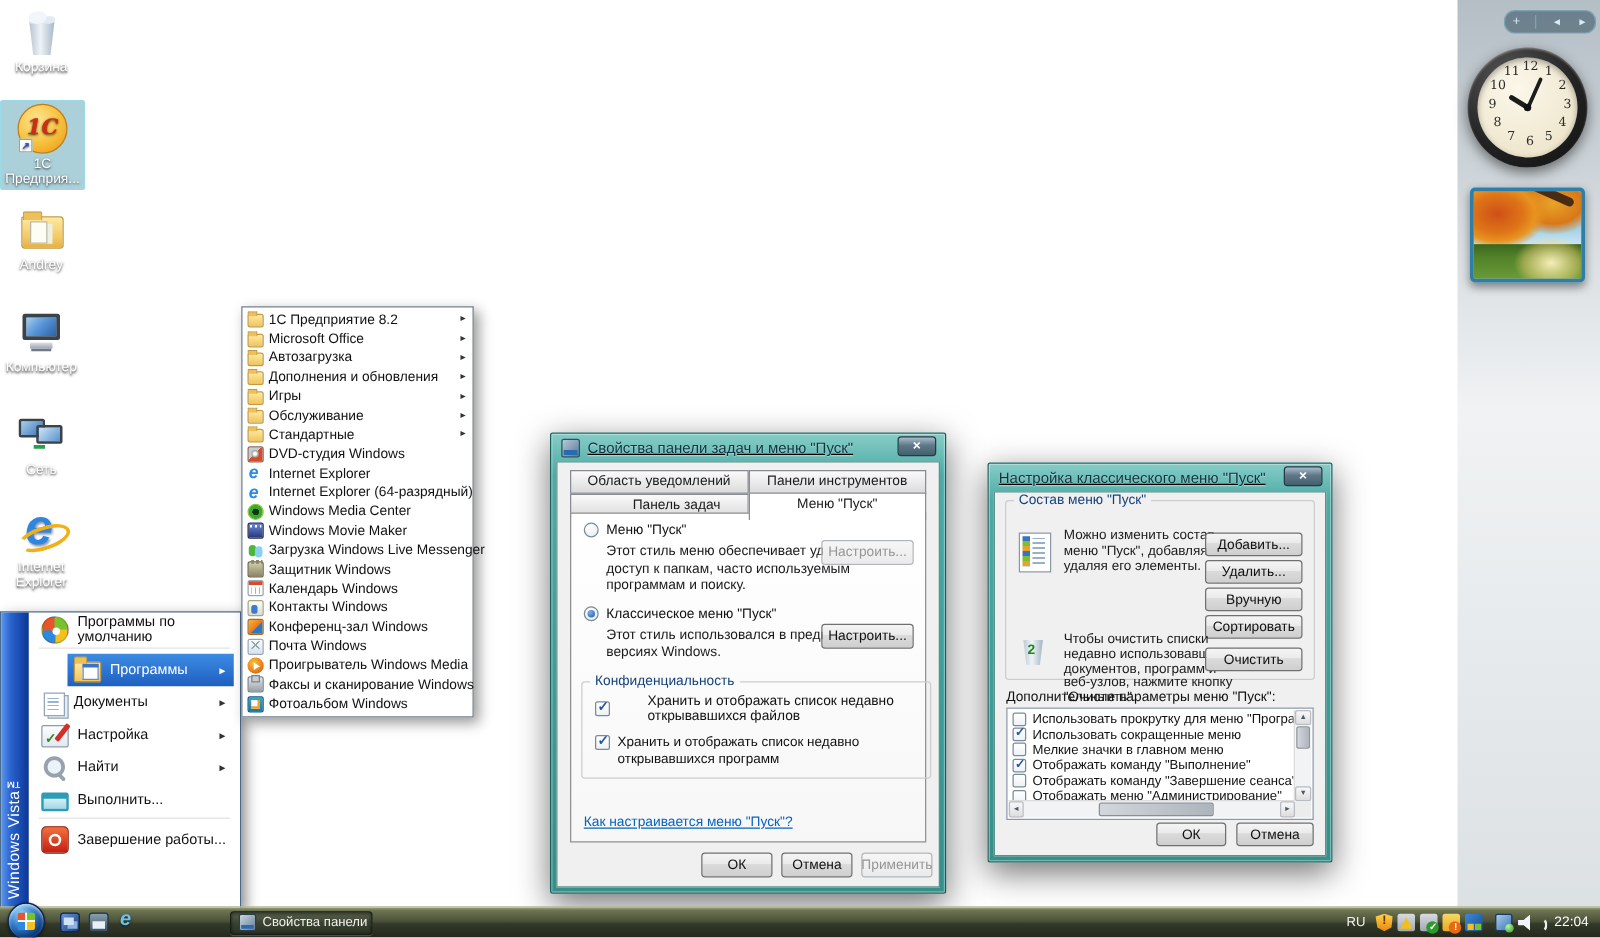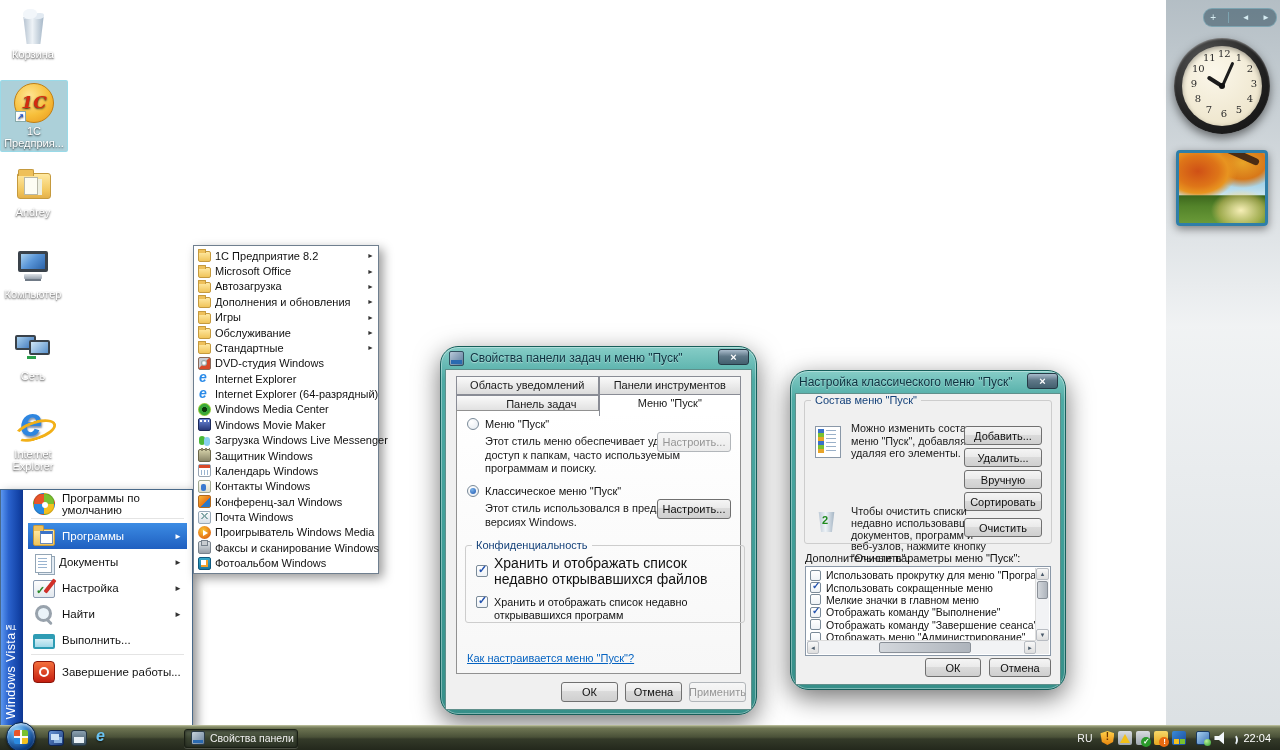--- a/index.html
+++ b/index.html
@@ -85,21 +85,21 @@
   
   .start-menu{position:absolute;left:0;top:489px;width:193px;height:239px;background:#fff;
      border:1px solid #4a6a8a;box-sizing:border-box;box-shadow:4px 4px 10px rgba(0,0,0,.45);z-index:6;}
   .sm-banner{position:absolute;left:0;top:0;bottom:0;width:22px;
      background:linear-gradient(90deg,#5a96f0 0%,#2a62cc 35%,#1444a8 80%,#0e3690 100%);}
   .sm-banner span{position:absolute;left:3px;bottom:8px;writing-mode:vertical-rl;transform:rotate(180deg);
      color:#fff;font-size:12.5px;letter-spacing:.4px;white-space:nowrap;}
   .sm-items{position:absolute;left:22px;right:0;top:0;bottom:0;display:flex;flex-direction:column;padding:1px 5px;}
   .sm-item{height:26px;flex:none;display:flex;align-items:center;gap:7px;padding-left:5px;font-size:11.5px;color:#111;}
   .sm-item .arr{margin-left:auto;margin-right:5px;font-size:8px;color:#333;}
-  .sm-item.hl{background:linear-gradient(180deg,#3c8ce4,#1f5fc0);color:#fff;}
+  .sm-item.hl{background:linear-gradient(180deg,#3c8ce4,#1f5fc0);color:#fff;margin-left:26px;}
   .sm-item.hl .arr{color:#fff;}
   .sm-sep{height:2px;flex:none;margin:1px 3px;border-top:1px solid #e4e4e4;border-bottom:1px solid #fff;}
   .mi{width:22px;height:22px;position:relative;flex:none;}
   .mi-defprog{border-radius:50%;background:conic-gradient(#7ac12f 0 90deg,#f4c01e 0 180deg,#2a8ae0 0 270deg,#e8552a 0);
      border:1px solid rgba(0,0,0,.15);box-sizing:border-box;}
   .mi-defprog::after{content:"";position:absolute;left:8px;top:8px;width:6px;height:6px;border-radius:50%;background:#fff;}
   .mi-update{border-radius:50%;background:radial-gradient(circle at 35% 30%,#a8d8ff,#2a6ad0 60%,#16388c);}
   .mi-update::after{content:"";position:absolute;left:5px;top:9px;width:12px;height:6px;border-radius:50%;
      border:2px solid #f2c028;border-top-color:transparent;transform:rotate(-18deg);}
   .mi-programs{background:linear-gradient(180deg,#ffe9a2,#f0c45a);border:1px solid #c59a3e;border-radius:2px;
@@ -167,23 +167,23 @@
                 linear-gradient(225deg,transparent 45%,#8aa 46% 54%,transparent 55%);}
   .si-wmp{border-radius:50%;background:radial-gradient(circle at 40% 35%,#f8c838,#e87818 62%,#b84a08);}
   .si-wmp::after{content:"";position:absolute;left:5px;top:4px;width:0;height:0;
      border-left:5px solid #fff;border-top:3px solid transparent;border-bottom:3px solid transparent;}
   .si-fax{background:linear-gradient(180deg,#e2e6ea,#98a0a8);border:1px solid #78828c;}
   .si-fax::before{content:"";position:absolute;left:2px;top:-2px;right:2px;height:4px;background:#c8ccd0;border:1px solid #78828c;}
   .si-photo{background:linear-gradient(180deg,#38a8c8,#1878a0);border:1px solid #0e5a80;}
   .si-photo::after{content:"";position:absolute;left:2px;top:2px;right:2px;bottom:2px;background:#fff;
      box-shadow:inset -2px -2px 0 #f2a028;}
   
-  .vwin{position:absolute;border-radius:18px;border:1px solid #175e5a;box-sizing:border-box;
+  .vwin{position:absolute;border-radius:2px;border:1px solid #175e5a;box-sizing:border-box;
      background:linear-gradient(180deg,#86cdc7 0%,#4daaa4 9%,#3f9d97 55%,#368f89 100%);
-     box-shadow:0 8px 26px rgba(0,0,0,.55), inset 0 0 0 1px rgba(255,255,255,.35);z-index:8;}
+     box-shadow:0 8px 26px rgba(0,0,0,.55), inset 0 0 0 1px rgba(255,255,255,.35);z-index:8;text-decoration:underline;}
   .vtitle{height:22px;display:flex;align-items:center;gap:6px;padding:0 8px;font-size:12px;color:#0e3240;
      text-shadow:0 1px 1px rgba(255,255,255,.45);white-space:nowrap;}
   .ti-dlg{width:13px;height:13px;position:relative;flex:none;background:linear-gradient(135deg,#b8c8d8,#5a7a9a);
      border:1px solid #33505f;border-radius:2px;}
   .ti-dlg::after{content:"";position:absolute;left:1px;bottom:1px;right:1px;height:4px;background:#2a6ab0;}
   .vclose{position:absolute;top:2px;right:7px;width:31px;height:16px;border-radius:3px;
      background:linear-gradient(180deg,#aabccc 0%,#5f7888 45%,#43606f 100%);border:1px solid #253a46;
      color:#fff;font-size:11px;line-height:14px;text-align:center;font-weight:bold;box-sizing:border-box;}
   .vbody{position:absolute;left:4px;right:4px;top:22px;bottom:4px;background:#f0f0f0;
      border:1px solid #5f8f8b;box-sizing:border-box;}
@@ -528,21 +528,21 @@
           <span>Классическое меню "Пуск"</span>
         </div>
         <div class="pdesc" style="top:91px;">Этот стиль использовался в предыдущих версиях Windows.</div>
         <div class="btn btn-n" style="top:88px;">Настроить...</div>
         <fieldset style="left:8px;right:8px;top:128px;height:82px;">
           <legend>Конфиденциальность</legend>
           <div class="prow" style="position:static;display:flex;margin:4px 0 0 10px;">
             <span class="cb">
                 <span class="ck">✓</span>
               </span>
-            <span style="font-size:14px;">Хранить и отображать список недавно открывавшихся файлов</span>
+            <span style="font-size:11px;margin-left:24px;">Хранить и отображать список недавно открывавшихся файлов</span>
           </div>
           <div class="prow" style="position:static;display:flex;margin:9px 0 0 10px;align-items:flex-start;">
             <span class="cb">
                 <span class="ck">✓</span>
               </span>
             <span style="font-size:10.8px;width:250px;line-height:12.5px;">Хранить и отображать список недавно открывавшихся программ</span>
           </div>
         </fieldset>
         <a class="vlink" style="position:absolute;left:10px;bottom:9px;">Как настраивается меню "Пуск"?</a>
       </div>

